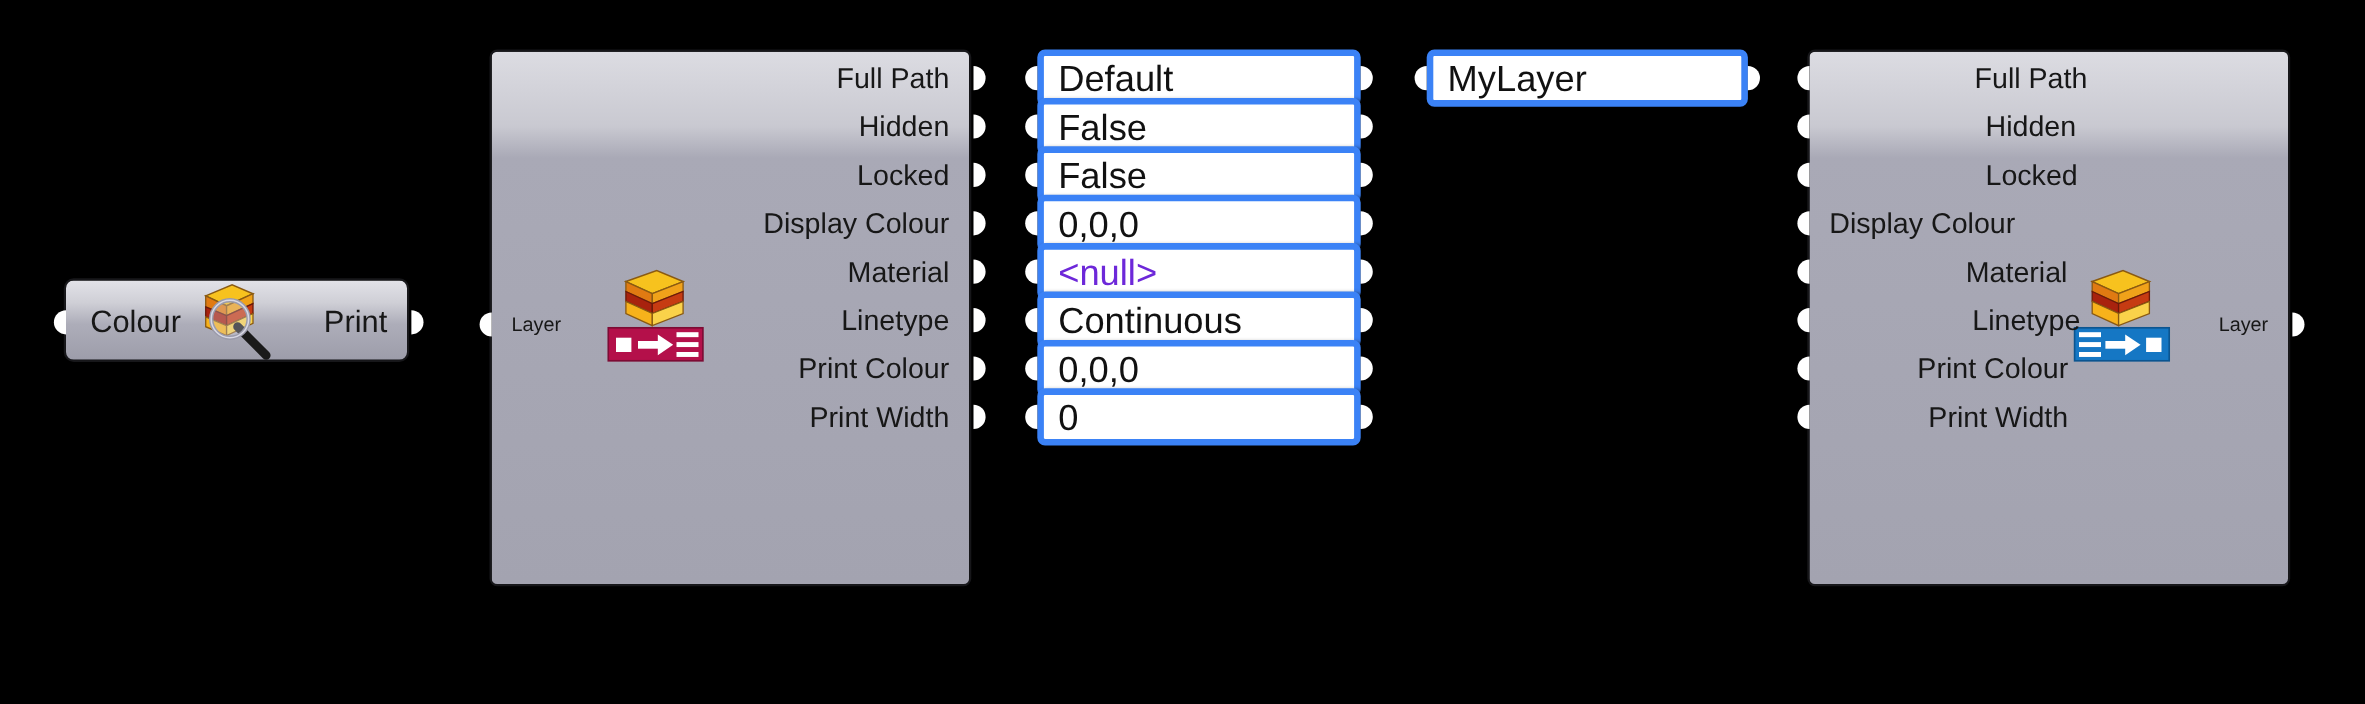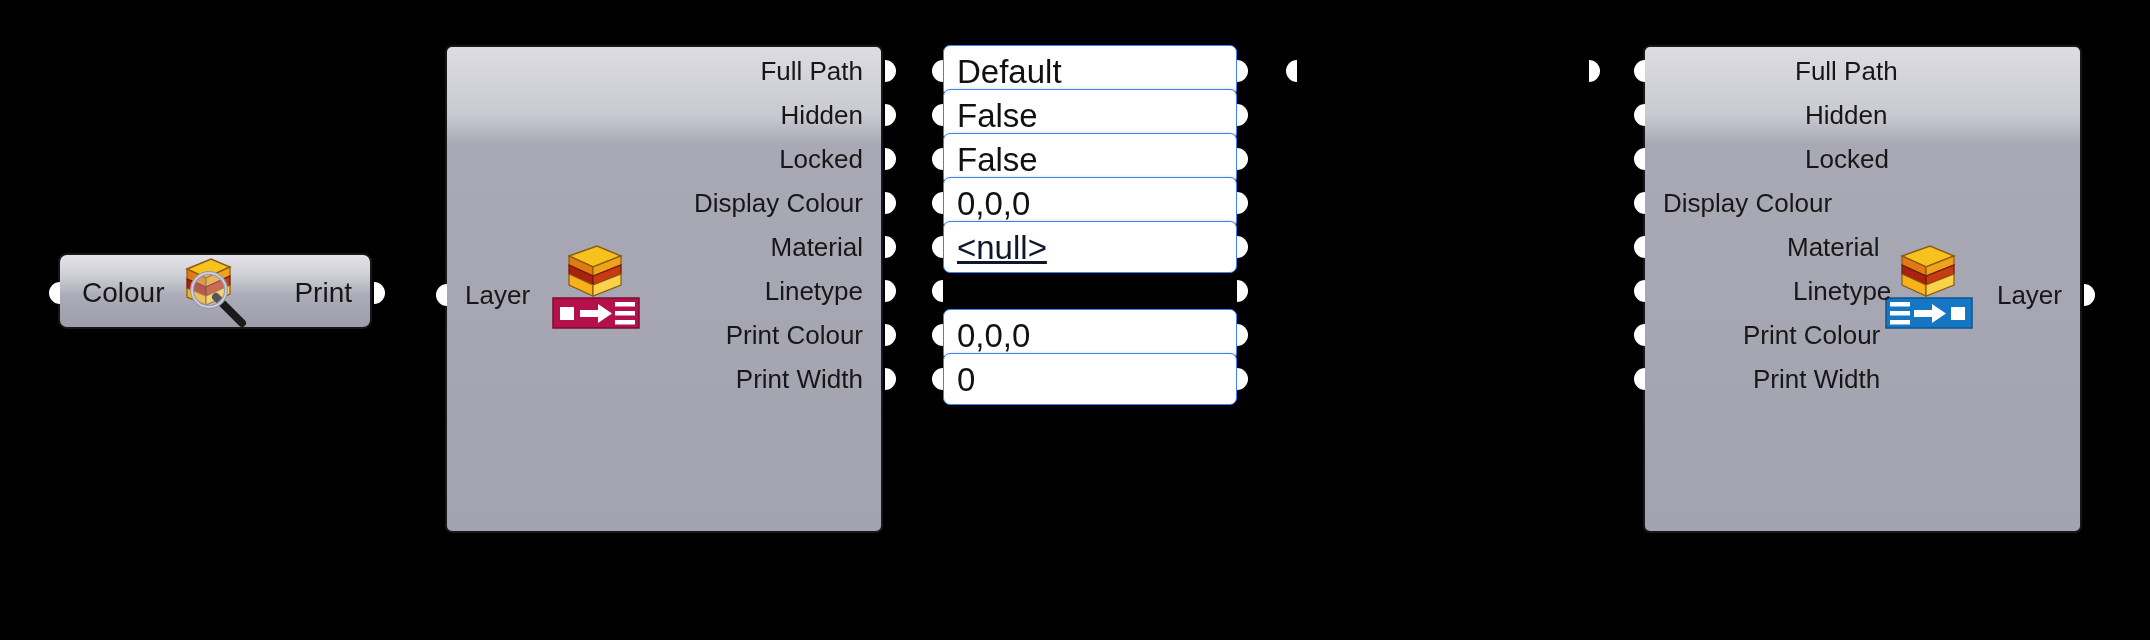--- a/index.html
+++ b/index.html
@@ -23,34 +23,34 @@
   .node.compact{
     border-radius:9px;
     background:linear-gradient(to bottom,#e2e2e8 0%,#cfcfd6 28%,#adadb9 55%,#9d9daa 100%);
   }
 
   
   .panel{
     position:absolute;
     box-sizing:border-box;
     background:#ffffff;
-    border:1px solid #3b82f6;
+    border:6px solid #3b82f6;
     border-radius:7px;
     box-shadow:3px 3px 5px rgba(0,0,0,.85);
     display:flex;align-items:center;
     overflow:hidden;
   }
   .panel .txt{
     padding-left:13px;
     font-size:33px;
     color:#111;
     line-height:1;
     white-space:nowrap;
   }
-  .panel .txt.null{color:#0f172a;text-decoration:underline;}
+  .panel .txt.null{color:#6d28d9;}
 
   
   .grip{
     position:absolute;
     width:11px;height:22px;
     background:#ffffff;
     pointer-events:auto;
   }
   .grip.left{
     border-radius:11px 0 0 11px;
@@ -67,21 +67,21 @@
     font-size:26px;
     color:#171717;
     line-height:1;
     white-space:nowrap;
     transform:translateY(-50%);
   }
   .plabel.right{text-align:right;}
 
   .nick{
     position:absolute;
-    font-size:26px;
+    font-size:18px;
     color:#171717;
     line-height:1;
     white-space:nowrap;
     transform:translateY(-50%);
   }
 
   
   .icon{position:absolute;}
 
   
@@ -183,20 +183,23 @@
       <span class="txt">False</span>
     </div>
     <div class="panel" style="left:0;top:88px;width:294px;height:52px;">
       <span class="txt">False</span>
     </div>
     <div class="panel" style="left:0;top:132px;width:294px;height:52px;">
       <span class="txt">0,0,0</span>
     </div>
     <div class="panel" style="left:0;top:176px;width:294px;height:52px;">
       <span class="txt null">&lt;null&gt;</span>
+    </div>
+    <div class="panel" style="left:0;top:220px;width:294px;height:52px;">
+      <span class="txt">Continuous</span>
     </div>
     <div class="panel" style="left:0;top:264px;width:294px;height:52px;">
       <span class="txt">0,0,0</span>
     </div>
     <div class="panel" style="left:0;top:308px;width:294px;height:52px;">
       <span class="txt">0</span>
     </div>
 
     <div class="grip left" style="left:0px;top:26px;"></div>
     <div class="grip right" style="left:294px;top:26px;"></div>
@@ -209,20 +212,23 @@
     <div class="grip left" style="left:0px;top:202px;"></div>
     <div class="grip right" style="left:294px;top:202px;"></div>
     <div class="grip left" style="left:0px;top:246px;"></div>
     <div class="grip right" style="left:294px;top:246px;"></div>
     <div class="grip left" style="left:0px;top:290px;"></div>
     <div class="grip right" style="left:294px;top:290px;"></div>
     <div class="grip left" style="left:0px;top:334px;"></div>
     <div class="grip right" style="left:294px;top:334px;"></div>
   </div>
 
+  <div class="panel" style="left:1297px;top:45px;width:292px;height:52px;">
+    <span class="txt">MyLayer</span>
+  </div>
   <div class="grip left" style="position:absolute;left:1297px;top:71px;"></div>
   <div class="grip right" style="position:absolute;left:1589px;top:71px;"></div>
 
   <div class="node" style="left:1643px;top:45px;width:439px;height:488px;">
 
     <div class="nick" style="right:18px;top:248px;">Layer</div>
 
     <div class="icon" style="right:102px;top:195px;width:98px;height:100px;">
       <svg viewBox="0 0 98 100" width="98" height="100">
         <g>

